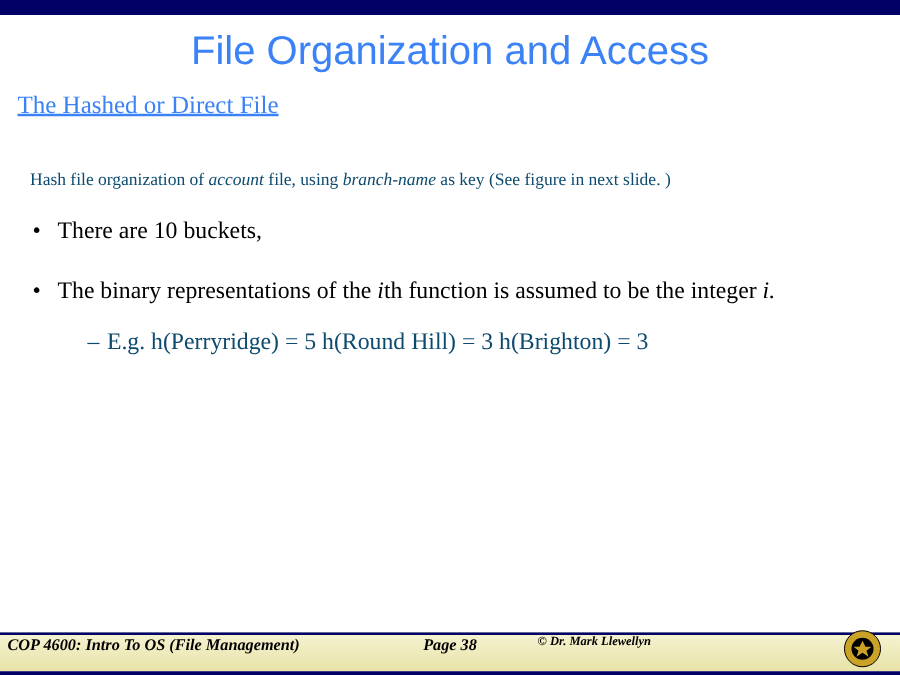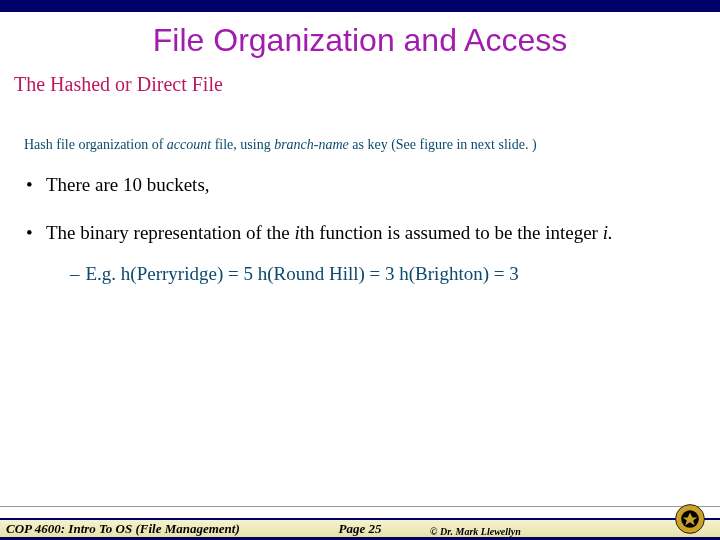--- a/index.html
+++ b/index.html
@@ -13,30 +13,31 @@
   }
   .top-bar {
     width: 100%;
     height: 12px;
     background: #000066;
   }
   .slide-title {
     text-align: center;
     font-family: Arial, Helvetica, sans-serif;
     font-size: 32px;
-    color: #a21caf;
+    color: #3b82f6;
     font-weight: normal;
     margin-top: 10px;
     margin-bottom: 14px;
   }
   .section-heading {
     font-size: 20px;
+    text-decoration: underline;
     margin-left: 14px;
     margin-bottom: 14px;
-    color: #be185d;
+    color: #3b82f6;
   }
   .intro {
     font-size: 14px;
     margin-left: 24px;
     margin-right: 24px;
     line-height: 1.3;
     color: #0c4a6e;
     margin-bottom: 18px;
     margin-top: 40px;
   }
@@ -67,26 +68,26 @@
     color: #0c4a6e;
     margin-left: 70px;
     margin-top: -4px;
   }
   .sub .dash { margin-right: 6px; }
   .footer {
     position: absolute;
     left: 0;
     bottom: 0;
     width: 100%;
-    height: 22px;
+    height: 34px;
     background: linear-gradient(#f5f2d0, #e8e2a8);
     border-top: 2px solid #000066;
     border-bottom: 3px solid #000066;
     display: flex;
-    align-items: flex-end;
+    align-items: flex-start;
     font-family: "Times New Roman", Times, serif;
   }
   .footer-left {
     font-style: italic;
     font-weight: bold;
     font-size: 13px;
     margin-left: 6px;
     white-space: nowrap;
   }
   .footer-center {
@@ -131,33 +132,33 @@
 
 <p class="intro">
   <span>Hash file organization of </span><span class="italic">account</span><span> file, using </span><span class="italic">branch-name</span><span> as key (See figure in next slide. )</span>
 </p>
 
 <ul class="bullets">
   <li>
     <span>There are 10 buckets,</span>
   </li>
   <li>
-    <span>The binary representation of the </span><span class="ital">i</span><span>th function is assumed to be the integer </span><span class="ital">i.</span>
+    <span>The binary representations of the </span><span class="ital">i</span><span>th function is assumed to be the integer </span><span class="ital">i.</span>
   </li>
 </ul>
 
 <p class="sub">
   <span class="dash">–</span><span>E.g. h(Perryridge) = 5    h(Round Hill) = 3   h(Brighton) = 3</span>
 </p>
 
 <div class="thin-line" style="bottom:33px"></div>
 
 <div class="footer">
   <span class="footer-left">COP 4600: Intro To OS  (File Management)</span>
-  <span class="footer-center">Page 25</span>
+  <span class="footer-center">Page 38</span>
   <span class="footer-right">© Dr. Mark Llewellyn</span>
   <span class="footer-logo">
     <svg viewBox="0 0 40 40">
       <circle cx="20" cy="20" r="18" fill="#c9a227" stroke="#000" stroke-width="1"></circle>
       <circle cx="20" cy="20" r="11" fill="#000"></circle>
       <path d="M20 12 L23 18 L29 18 L24 22 L26 28 L20 24 L14 28 L16 22 L11 18 L17 18 Z" fill="#c9a227"></path>
     </svg>
   </span>
 </div>
 

